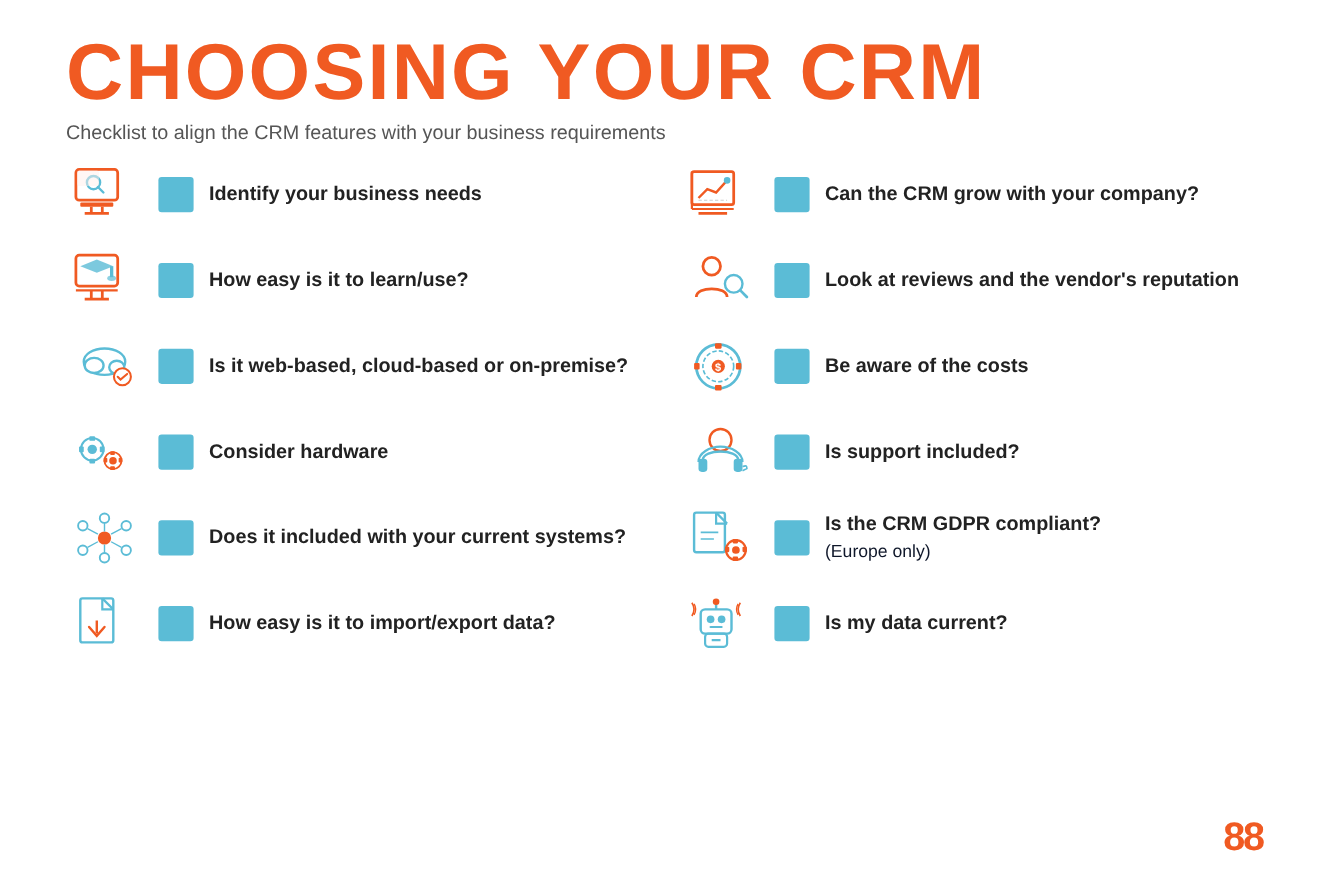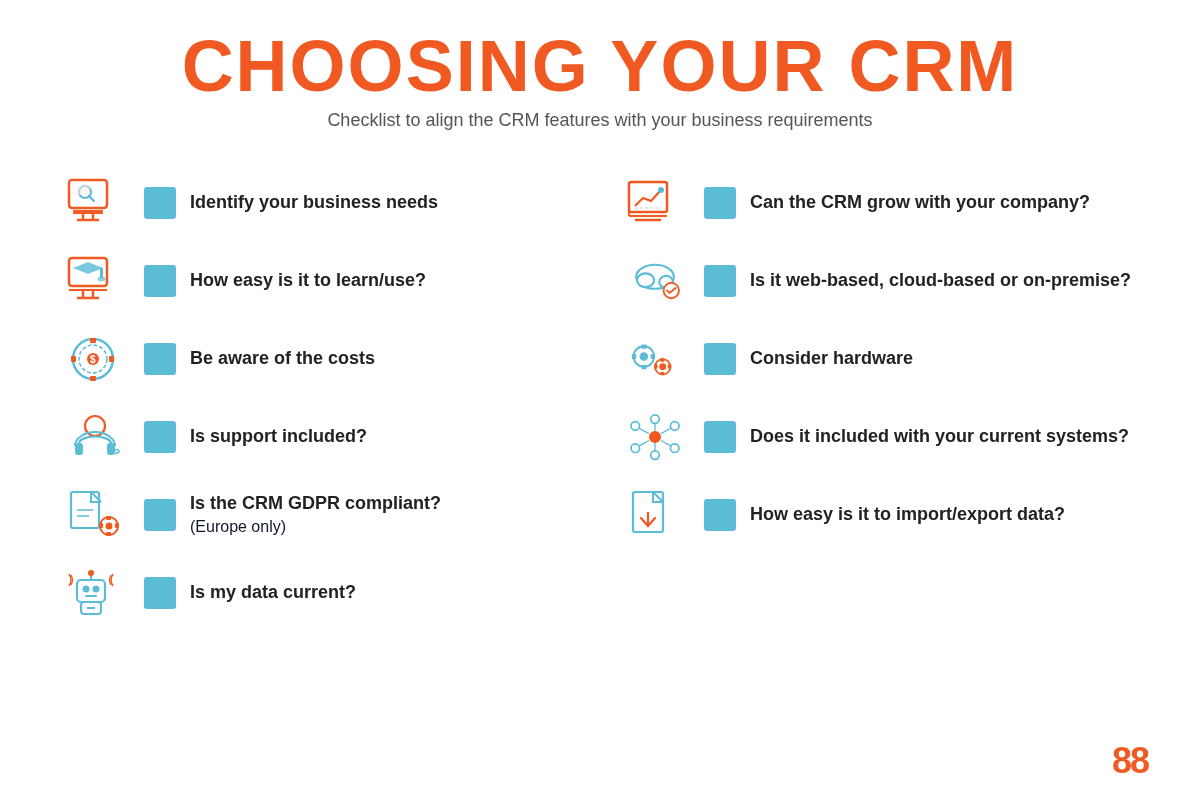--- a/index.html
+++ b/index.html
@@ -9,35 +9,34 @@
       background: #ffffff;
       font-family: 'Arial', sans-serif;
       overflow: hidden;
     }
     .container {
       width: 1200px;
       height: 800px;
       padding: 30px 60px 20px 60px;
       display: flex;
       flex-direction: column;
-      align-items: center;
     }
     .main-title {
       font-size: 72px;
       font-weight: 900;
       color: #f05a22;
       text-transform: uppercase;
       letter-spacing: 2px;
       line-height: 1;
       margin-bottom: 8px;
     }
     .subtitle {
       font-size: 18px;
       color: #555;
-      margin-bottom: 42px;
+      margin-bottom: 16px;
       font-weight: 400;
     }
     .checklist-grid {
       display: grid;
       grid-template-columns: 1fr 1fr;
       gap: 18px 40px;
       width: 100%;
     }
     .checklist-item {
       display: flex;
@@ -140,20 +139,32 @@
           <line x1="12" y1="44" x2="34" y2="44" stroke="#f05a22" stroke-width="2.5"></line>
           <polygon points="23,8 38,14 23,20 8,14" fill="#5bbcd6" opacity="0.8"></polygon>
           <rect x="35" y="14" width="3" height="10" fill="#5bbcd6"></rect>
           <ellipse cx="36.5" cy="25" rx="4" ry="2.5" fill="#5bbcd6" opacity="0.7"></ellipse>
         </svg>
       </div>
       <div class="checkbox"></div>
       <span class="item-text">How easy is it to learn/use?</span>
     </div>
 
+    <div class="checklist-item">
+      <div class="icon-wrap">
+        <svg viewBox="0 0 60 55" fill="none" xmlns="http://www.w3.org/2000/svg">
+          <circle cx="22" cy="14" r="8" stroke="#f05a22" stroke-width="2.5" fill="none"></circle>
+          <path d="M8 42 C8 32 36 32 36 42" stroke="#f05a22" stroke-width="2.5" fill="none"></path>
+          <circle cx="42" cy="30" r="8" stroke="#5bbcd6" stroke-width="2.2" fill="none"></circle>
+          <line cx1="48" cy1="36" x1="48" y1="36" x2="54" y2="42" stroke="#5bbcd6" stroke-width="2.5" stroke-linecap="round"></line>
+        </svg>
+      </div>
+      <div class="checkbox"></div>
+      <span class="item-text">Look at reviews and the vendor's reputation</span>
+    </div>
 
     <div class="checklist-item">
       <div class="icon-wrap">
         <svg viewBox="0 0 70 55" fill="none" xmlns="http://www.w3.org/2000/svg">
           <ellipse cx="35" cy="22" rx="22" ry="14" stroke="#5bbcd6" stroke-width="2.5" fill="none"></ellipse>
           <ellipse cx="24" cy="26" rx="10" ry="8" stroke="#5bbcd6" stroke-width="2.5" fill="white"></ellipse>
           <ellipse cx="48" cy="28" rx="8" ry="7" stroke="#5bbcd6" stroke-width="2.5" fill="white"></ellipse>
           <circle cx="54" cy="38" r="9" stroke="#f05a22" stroke-width="2.2" fill="white"></circle>
           <polyline points="49,38 52,41 59,35" stroke="#f05a22" stroke-width="2.2" fill="none" stroke-linecap="round"></polyline>
         </svg>

